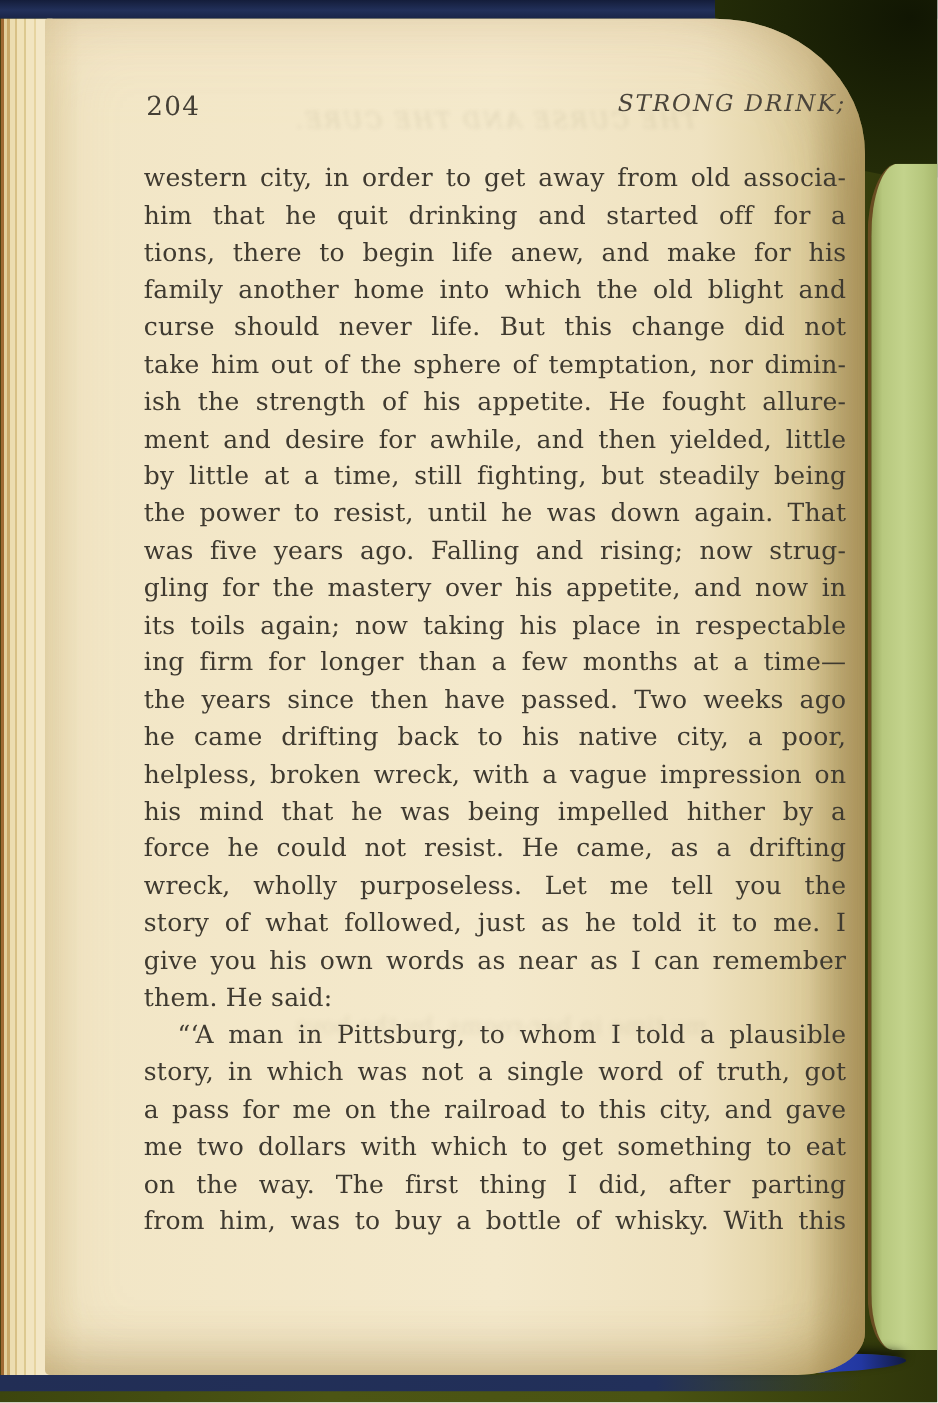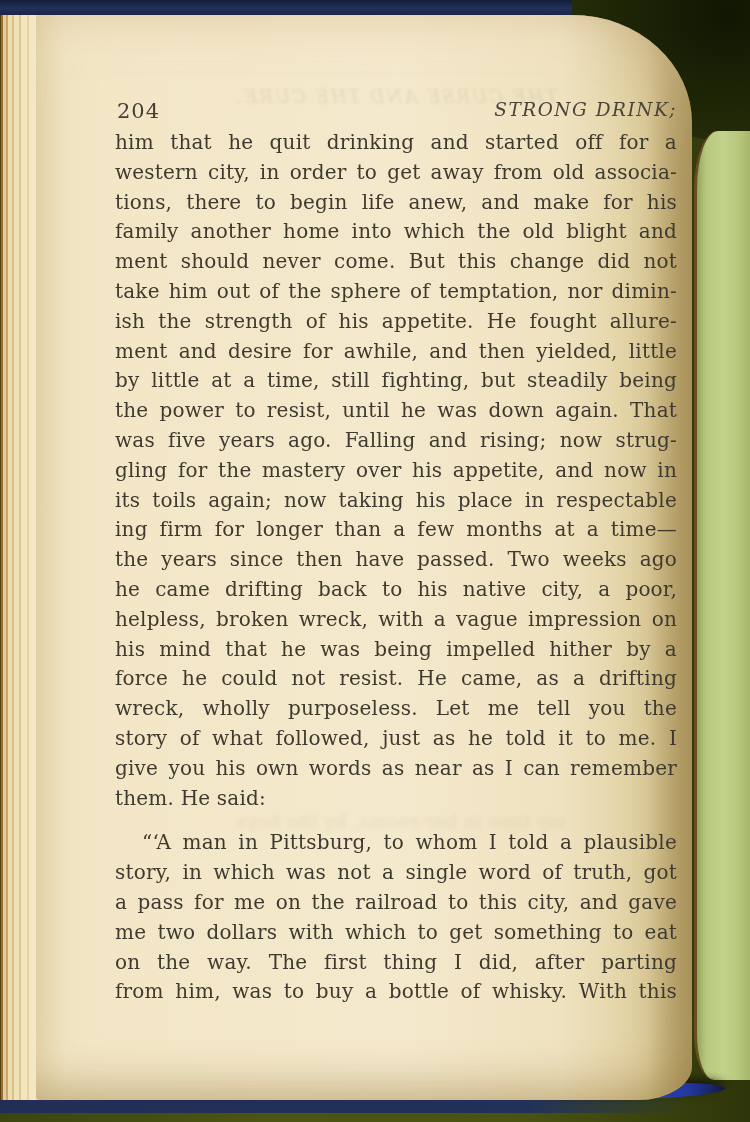--- a/index.html
+++ b/index.html
@@ -55,21 +55,21 @@
     position:absolute;left:36px;top:15px;width:656px;height:1085px;
     background:linear-gradient(90deg,#ecdeb6 0px,#f2e6c6 30px,#f4e9cc 55%,#efe2c0 80%,#e0d0a0 93%,#b3a06a 100%);
     border-radius:2px 120px 54px 4px / 2px 108px 34px 4px;
     box-shadow:
       inset 0 0 60px rgba(182,152,82,0.22),
       inset -42px 0 52px -20px rgba(140,110,50,0.38),
       inset 0 -30px 42px -18px rgba(140,110,50,0.30),
       inset 0 45px 55px -28px rgba(255,240,216,0.55);
   }
   .header{
-    position:absolute;left:79px;top:84px;width:562px;height:28px;
+    position:absolute;left:79px;top:58px;width:562px;height:28px;
     color:#45403600;
   }
   .pagenum{
     position:absolute;left:2px;top:0;
     font-size:21px;color:#443f35;letter-spacing:1px;
   }
   .runhead{
     display:block;width:100%;text-align:right;
     font-style:italic;font-size:18.5px;letter-spacing:1.5px;color:#4a443a;
   }
@@ -77,21 +77,21 @@
     position:absolute;left:79px;top:113px;width:562px;
     font-size:20px;line-height:29.8px;color:#3f3a30;letter-spacing:0.2px;
   }
   .line{
     text-align:justify;
     text-align-last:justify;
     -moz-text-align-last:justify;
     height:29.8px;overflow:visible;
   }
   .line.para-end{text-align-last:left;-moz-text-align-last:left;}
-  .line.indent{padding-left:27px;margin-top:15px;}
+  .line.indent{padding-left:27px;}
   .ghost{
     position:absolute;pointer-events:none;
     transform:scaleX(-1);
     color:#6e6540;
   }
   .ghost-header{
     left:79px;top:71px;width:562px;text-align:center;
     font-style:italic;font-size:18px;letter-spacing:2px;
     filter:blur(1.6px);opacity:0.13;
   }
@@ -115,25 +115,25 @@
     <div class="ghost ghost-header">THE CURSE AND THE CURE.</div>
 
     <div class="header">
       <span class="pagenum">204</span>
       <span class="runhead">STRONG DRINK;</span>
     </div>
 
     <div class="ghost ghost-line">my time in bar-rooms, by the boys</div>
 
     <div class="text-body">
+        <div class="line">western city, in order to get away from old associa-</div>
         <div class="line">him that he quit drinking and started off for a</div>
-        <div class="line">western city, in order to get away from old associa-</div>
         <div class="line">tions, there to begin life anew, and make for his</div>
         <div class="line">family another home into which the old blight and</div>
-        <div class="line">ment should never come.  But this change did not</div>
+        <div class="line">curse should never life.  But this change did not</div>
         <div class="line">take him out of the sphere of temptation, nor dimin-</div>
         <div class="line">ish the strength of his appetite.  He fought allure-</div>
         <div class="line">ment and desire for awhile, and then yielded, little</div>
         <div class="line">by little at a time, still fighting, but steadily being</div>
         <div class="line">the power to resist, until he was down again.  That</div>
         <div class="line">was five years ago.  Falling and rising; now strug-</div>
         <div class="line">gling for the mastery over his appetite, and now in</div>
         <div class="line">its toils again; now taking his place in respectable</div>
         <div class="line">ing firm for longer than a few months at a time—</div>
         <div class="line">the years since then have passed.  Two weeks ago</div>

